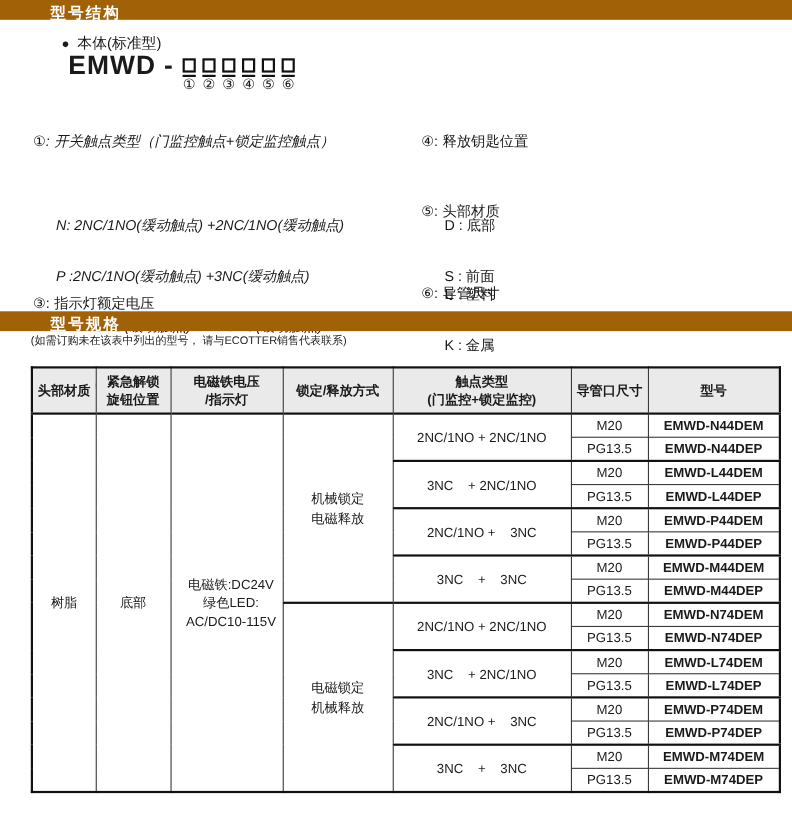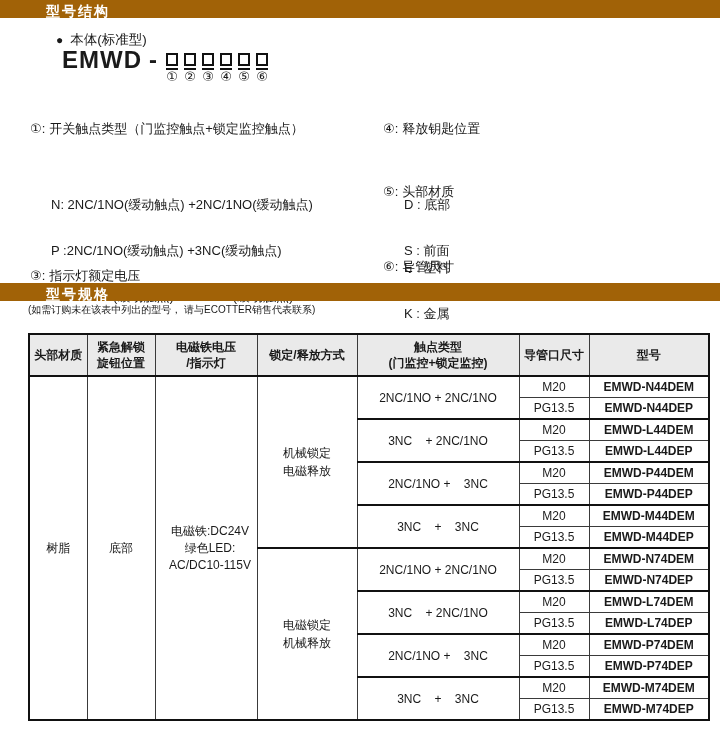--- a/index.html
+++ b/index.html
@@ -96,21 +96,21 @@
       <span class="digit-tick"></span>
       <span class="digit-num">⑤</span>
     </span>
     <span class="digit-col">
       <span class="digit-box"></span>
       <span class="digit-tick"></span>
       <span class="digit-num">⑥</span>
     </span>
   </div>
 
-  <div class="item" style="left:30px;top:91px;">
+  <div class="item" style="left:30px;top:91px;font-style:italic;">
     <div class="item-title"><span class="item-num">①:</span><span>开关触点类型（门监控触点+锁定监控触点）</span></div>
     <div class="item-lines">
       <div>N: 2NC/1NO(缓动触点) +2NC/1NO(缓动触点)</div>
       <div>P :2NC/1NO(缓动触点) +3NC(缓动触点)</div>
       <div>M:      3NC(缓动触点)       +3NC(缓动触点)</div>
     </div>
   </div>
 
 
   <div class="item" style="left:30px;top:238px;">

